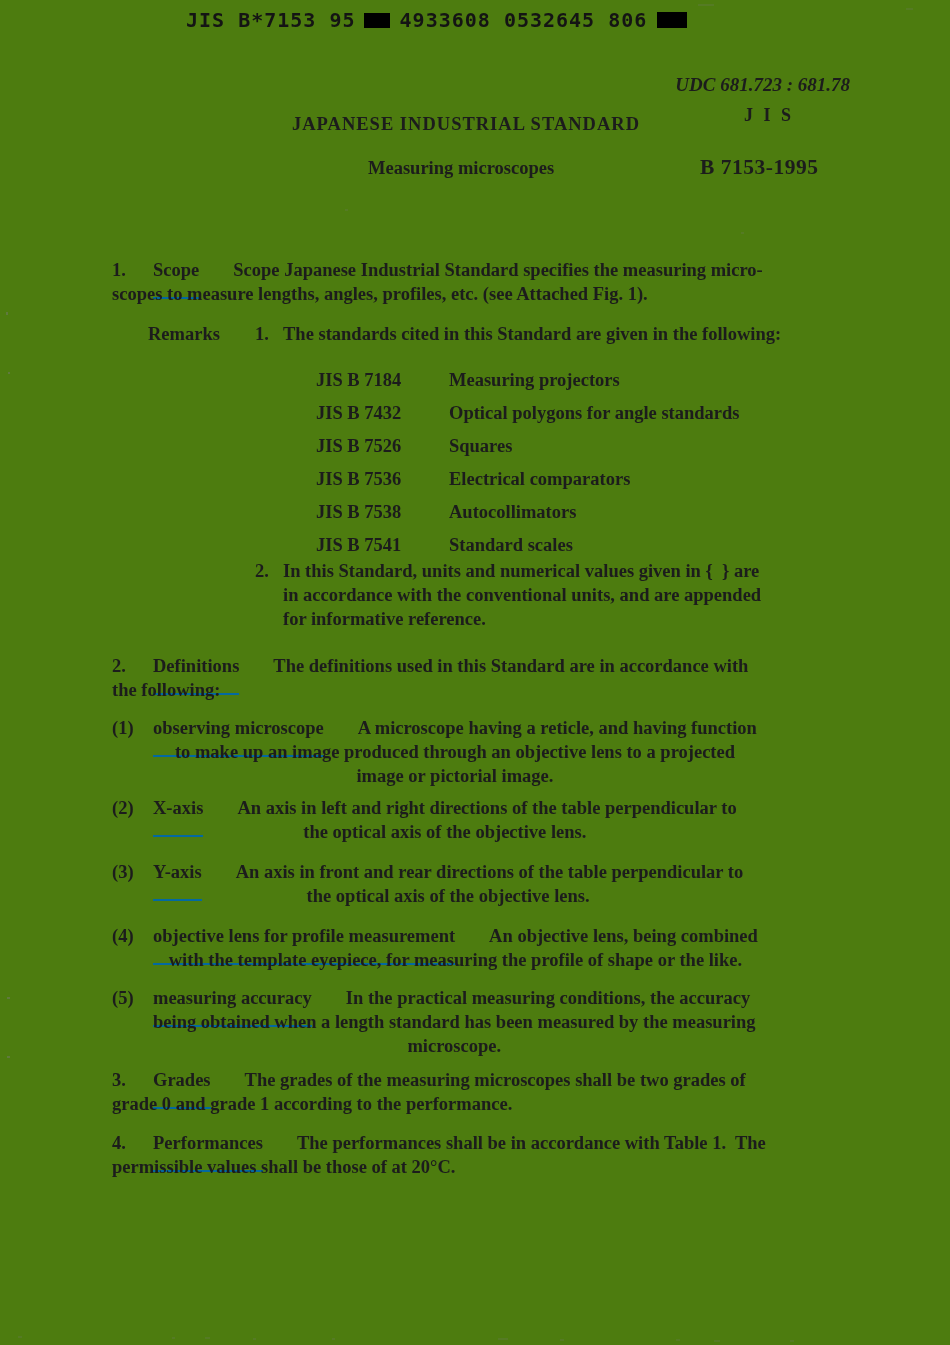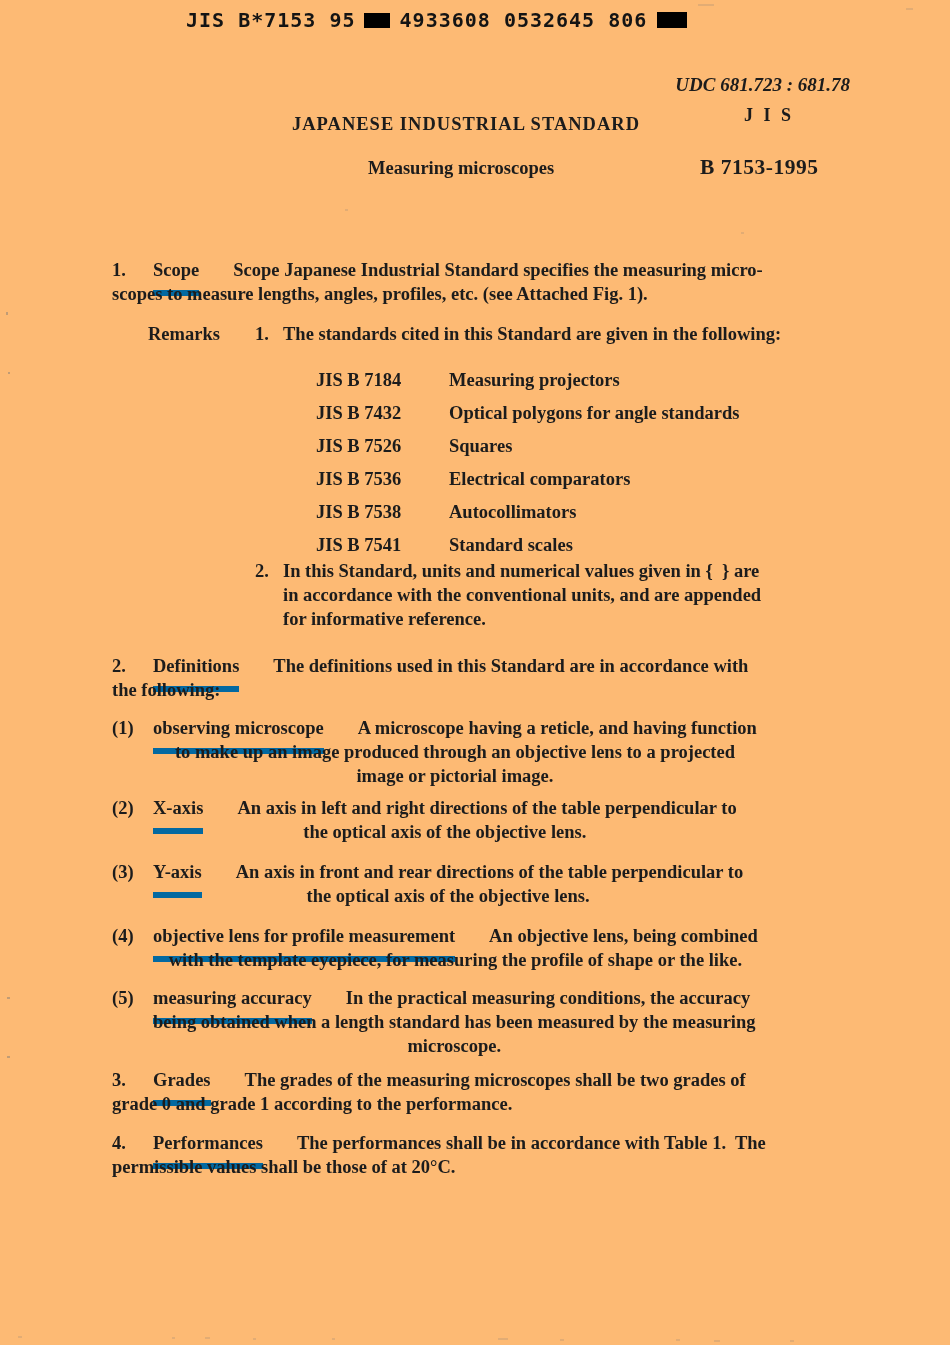--- a/index.html
+++ b/index.html
@@ -1,19 +1,19 @@
 <!DOCTYPE html>
 <html><head>
 <meta charset="utf-8">
 <style>
   html,body{margin:0;padding:0;background:#e8e8e8;}
   .page{
     position:relative;
     width:950px;height:1345px;
-    background:#fdba74;
+    background:#4d7c0f;
     overflow:hidden;
     font-family:"Liberation Serif","DejaVu Serif",serif;
     font-weight:700;
     color:#1c1c1c;
   }
   .abs{position:absolute;}
   
   .ocr{
     top:8px;left:186px;
     font-family:"DejaVu Sans Mono","Liberation Mono",monospace;
@@ -25,21 +25,21 @@
   .block-b{width:30px;height:16px;margin-left:10px;}
   
   .udc{top:74px;left:640px;width:210px;text-align:right;font-size:19px;white-space:pre;font-style:italic;}
   .main-title{top:114px;left:292px;font-size:18.5px;letter-spacing:1px;white-space:pre;}
   .jis{top:105px;left:744px;font-size:18px;letter-spacing:3px;white-space:pre;}
   .doc-title{top:158px;left:368px;font-size:18.5px;white-space:pre;}
   .doc-num{top:155px;left:700px;font-size:21.5px;letter-spacing:.5px;white-space:pre;}
   
   .para{left:112px;}
   .line{white-space:pre;line-height:24px;font-size:18.5px;}
-  .u{border-bottom:6px solid #0369a1;padding-bottom:10px;margin-right:34px;}
+  .u{border-bottom:2px solid #0369a1;padding-bottom:17px;margin-right:34px;}
   .snum{display:inline-block;width:41px;}
   .dnum{display:inline-block;width:41px;}
   .cont{padding-left:41px;text-align:center;}
   .rlabel{display:inline-block;width:107px;}
   .rnum{display:inline-block;width:28px;}
   .rcont{padding-left:28px;}
   .std-row{white-space:pre;line-height:33px;font-size:18.5px;}
   .std-code{display:inline-block;width:133px;margin-left:41px;}
   
   .speck{position:absolute;background:#777;opacity:.45;}

